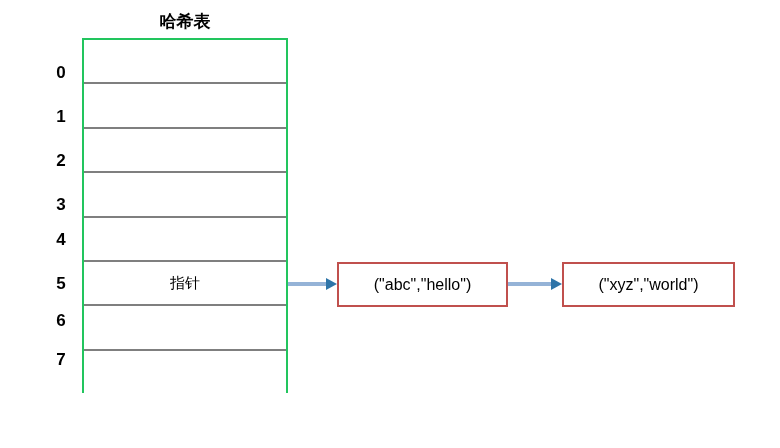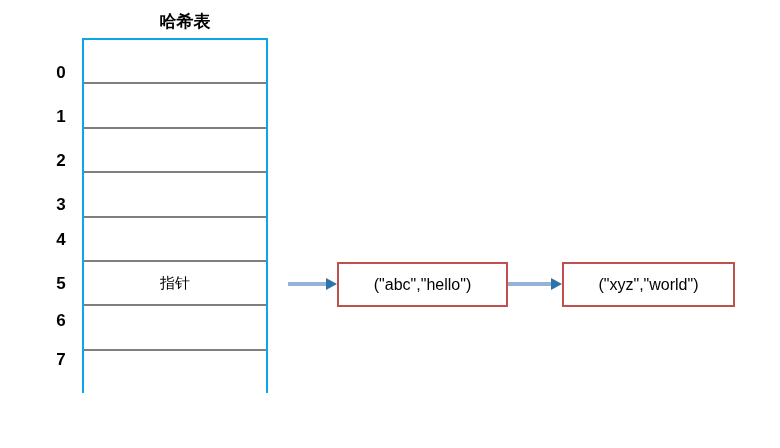--- a/index.html
+++ b/index.html
@@ -28,23 +28,23 @@
     color: #000000;
     line-height: 24px;
     white-space: nowrap;
   }
 
   
   .hash-table {
     position: absolute;
     left: 82px;
     top: 38px;
-    width: 186px;
+    width: 206px;
     height: 355px;
-    border: 2px solid #0ea5e9;
+    border: 2px solid #22c55e;
     box-sizing: border-box;
     background: #ffffff;
   }
   .slot {
     position: absolute;
     left: 0;
     width: 100%;
     height: 44.375px;
     box-sizing: border-box;
     border-bottom: 2px solid #7f7f7f;

